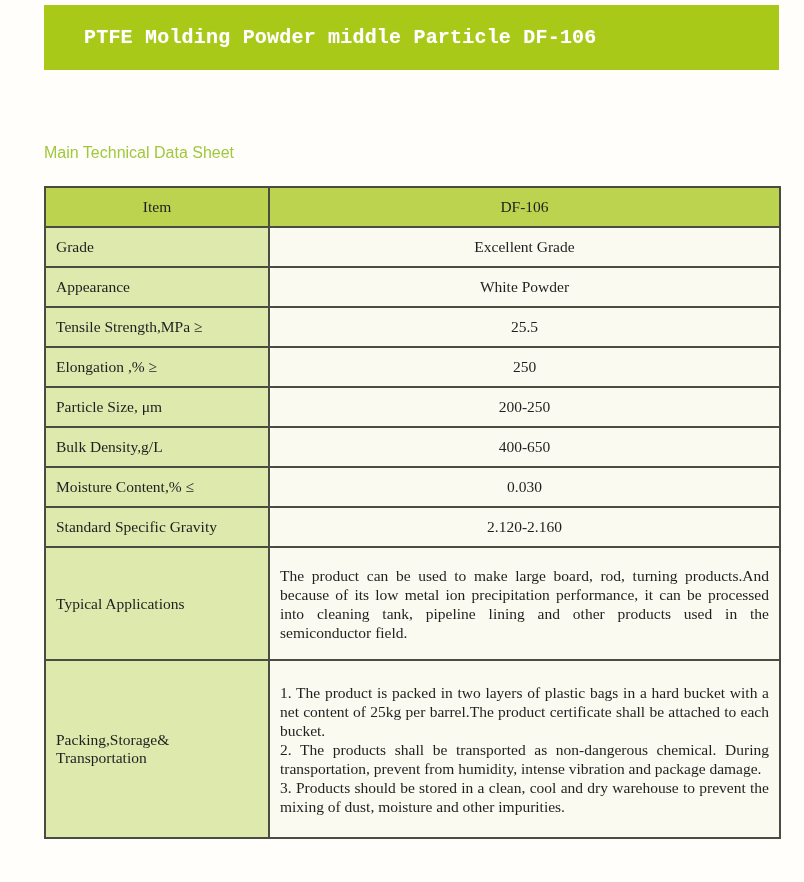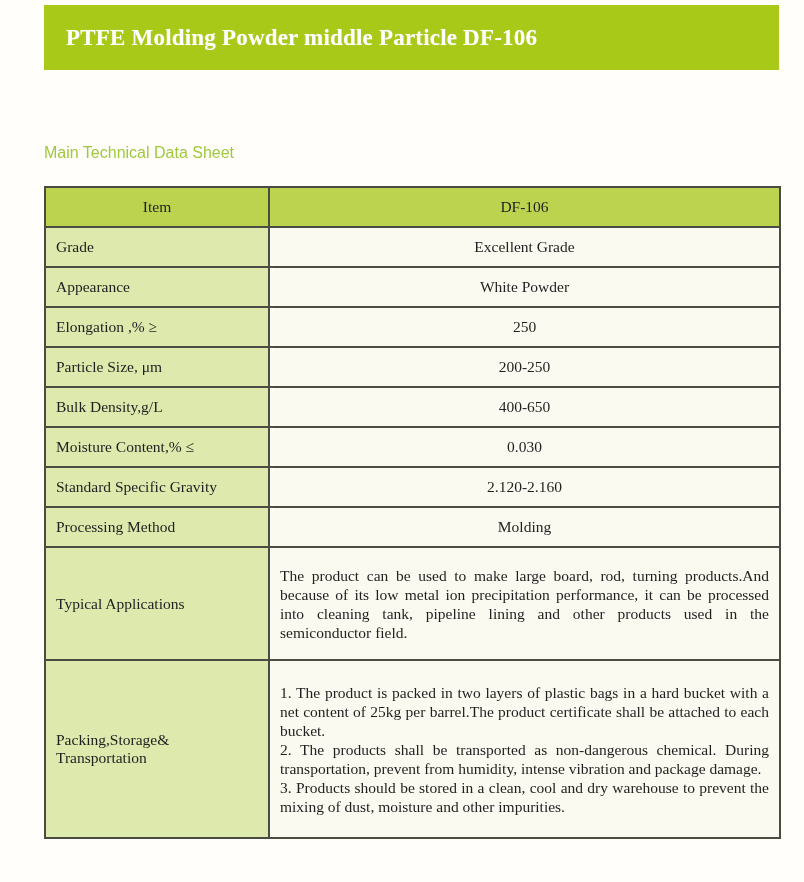--- a/index.html
+++ b/index.html
@@ -19,24 +19,24 @@
     left: 44px;
     top: 5px;
     width: 735px;
     height: 65px;
     background: #a9c919;
     display: flex;
     align-items: center;
   }
   .banner-title {
     color: #ffffff;
-    font-family: Liberation Serif, serif;
+    font-family: Liberation Mono, monospace;
     font-weight: bold;
-    font-size: 23px;
-    padding-left: 22px;
+    font-size: 20px;
+    padding-left: 40px;
     letter-spacing: 0.2px;
     text-shadow: 0 0 1px rgba(255,255,255,0.4);
   }
 
   
   .section-heading {
     position: absolute;
     left: 44px;
     top: 144px;
     font-family: "Liberation Sans", sans-serif;
@@ -121,20 +121,24 @@
       <tr>
         <td class="label-cell">Grade</td>
         <td class="value-cell">Excellent Grade</td>
       </tr>
 
       <tr>
         <td class="label-cell">Appearance</td>
         <td class="value-cell">White Powder</td>
       </tr>
 
+      <tr>
+        <td class="label-cell">Tensile Strength,MPa ≥</td>
+        <td class="value-cell">25.5</td>
+      </tr>
 
       <tr>
         <td class="label-cell">Elongation ,% ≥</td>
         <td class="value-cell">250</td>
       </tr>
 
       <tr>
         <td class="label-cell">Particle Size, μm</td>
         <td class="value-cell">200-250</td>
       </tr>
@@ -147,24 +151,20 @@
       <tr>
         <td class="label-cell">Moisture Content,% ≤</td>
         <td class="value-cell">0.030</td>
       </tr>
 
       <tr>
         <td class="label-cell">Standard Specific Gravity</td>
         <td class="value-cell">2.120-2.160</td>
       </tr>
 
-      <tr>
-        <td class="label-cell">Processing Method</td>
-        <td class="value-cell">Molding</td>
-      </tr>
     </tbody>
   <tbody>
     <tr class="tall-row-apps">
       <td class="label-cell">Typical Applications</td>
       <td class="para-cell">The product can be used to make large board, rod, turning products.And because of its low metal ion precipitation performance, it can be processed into cleaning tank, pipeline lining and other products used in the semiconductor field.</td>
     </tr>
     <tr class="tall-row-pack">
       <td class="label-cell pre-line">Packing,Storage&amp;
 Transportation</td>
       <td class="para-cell">

